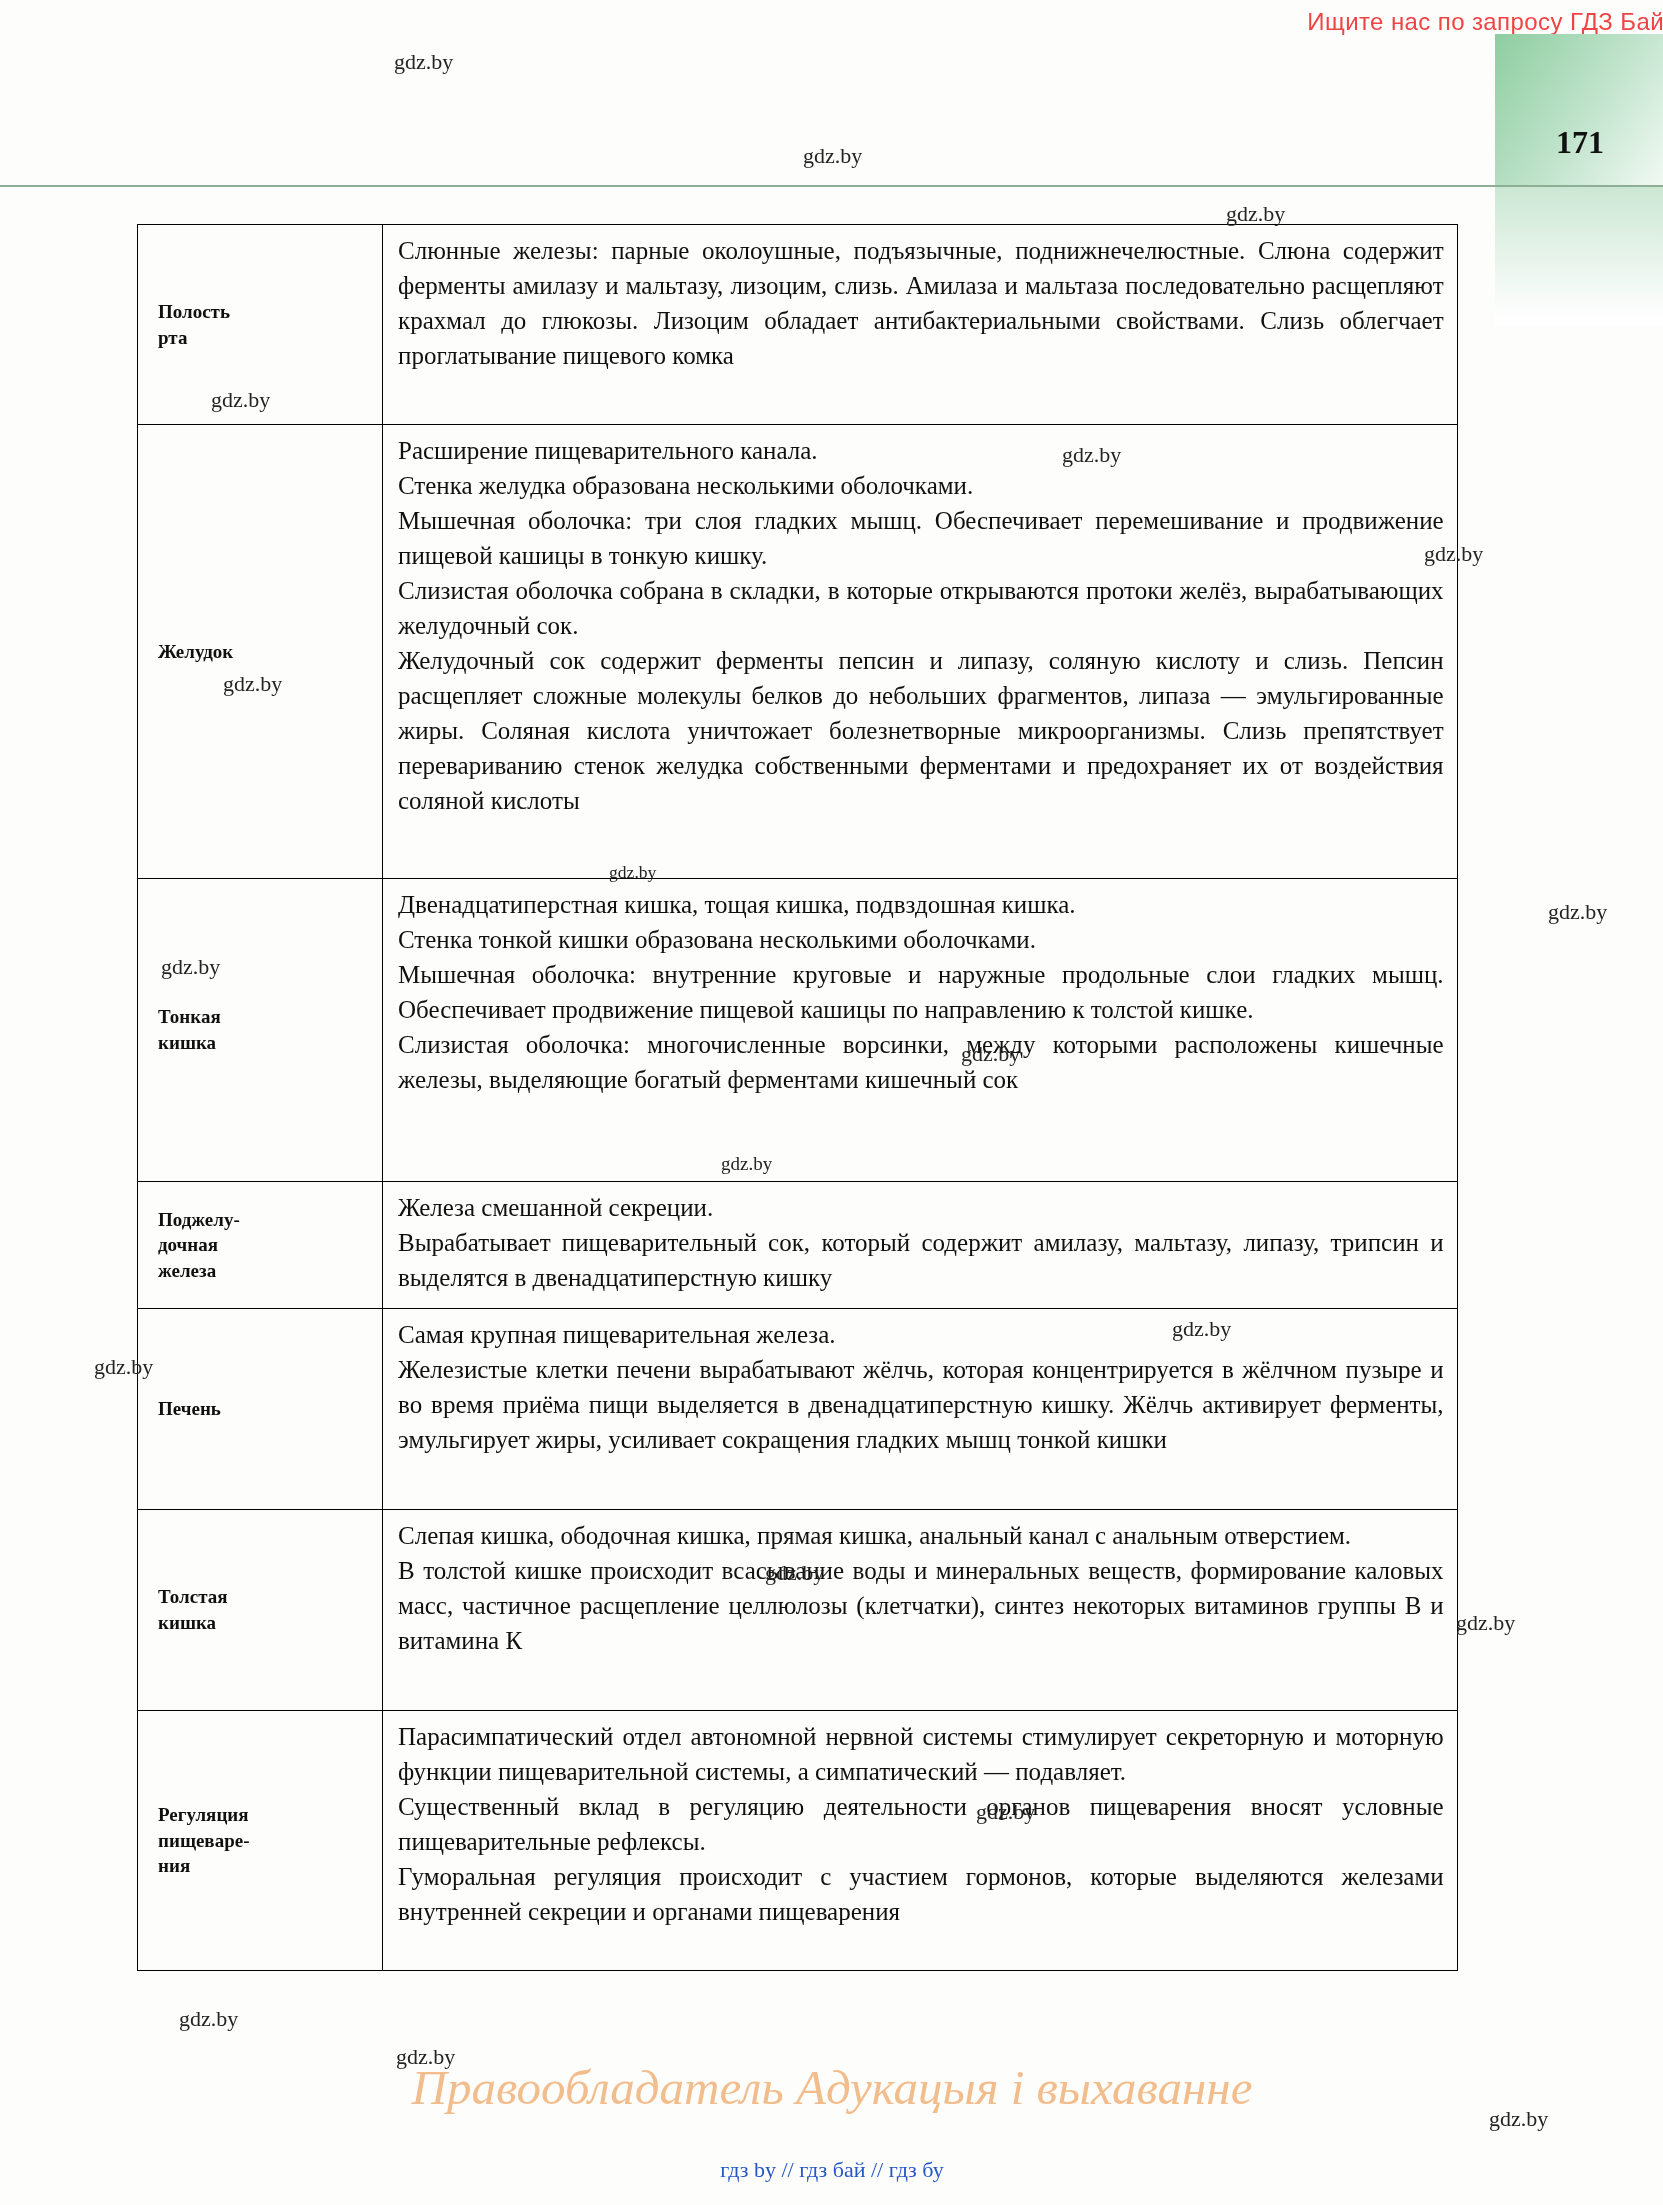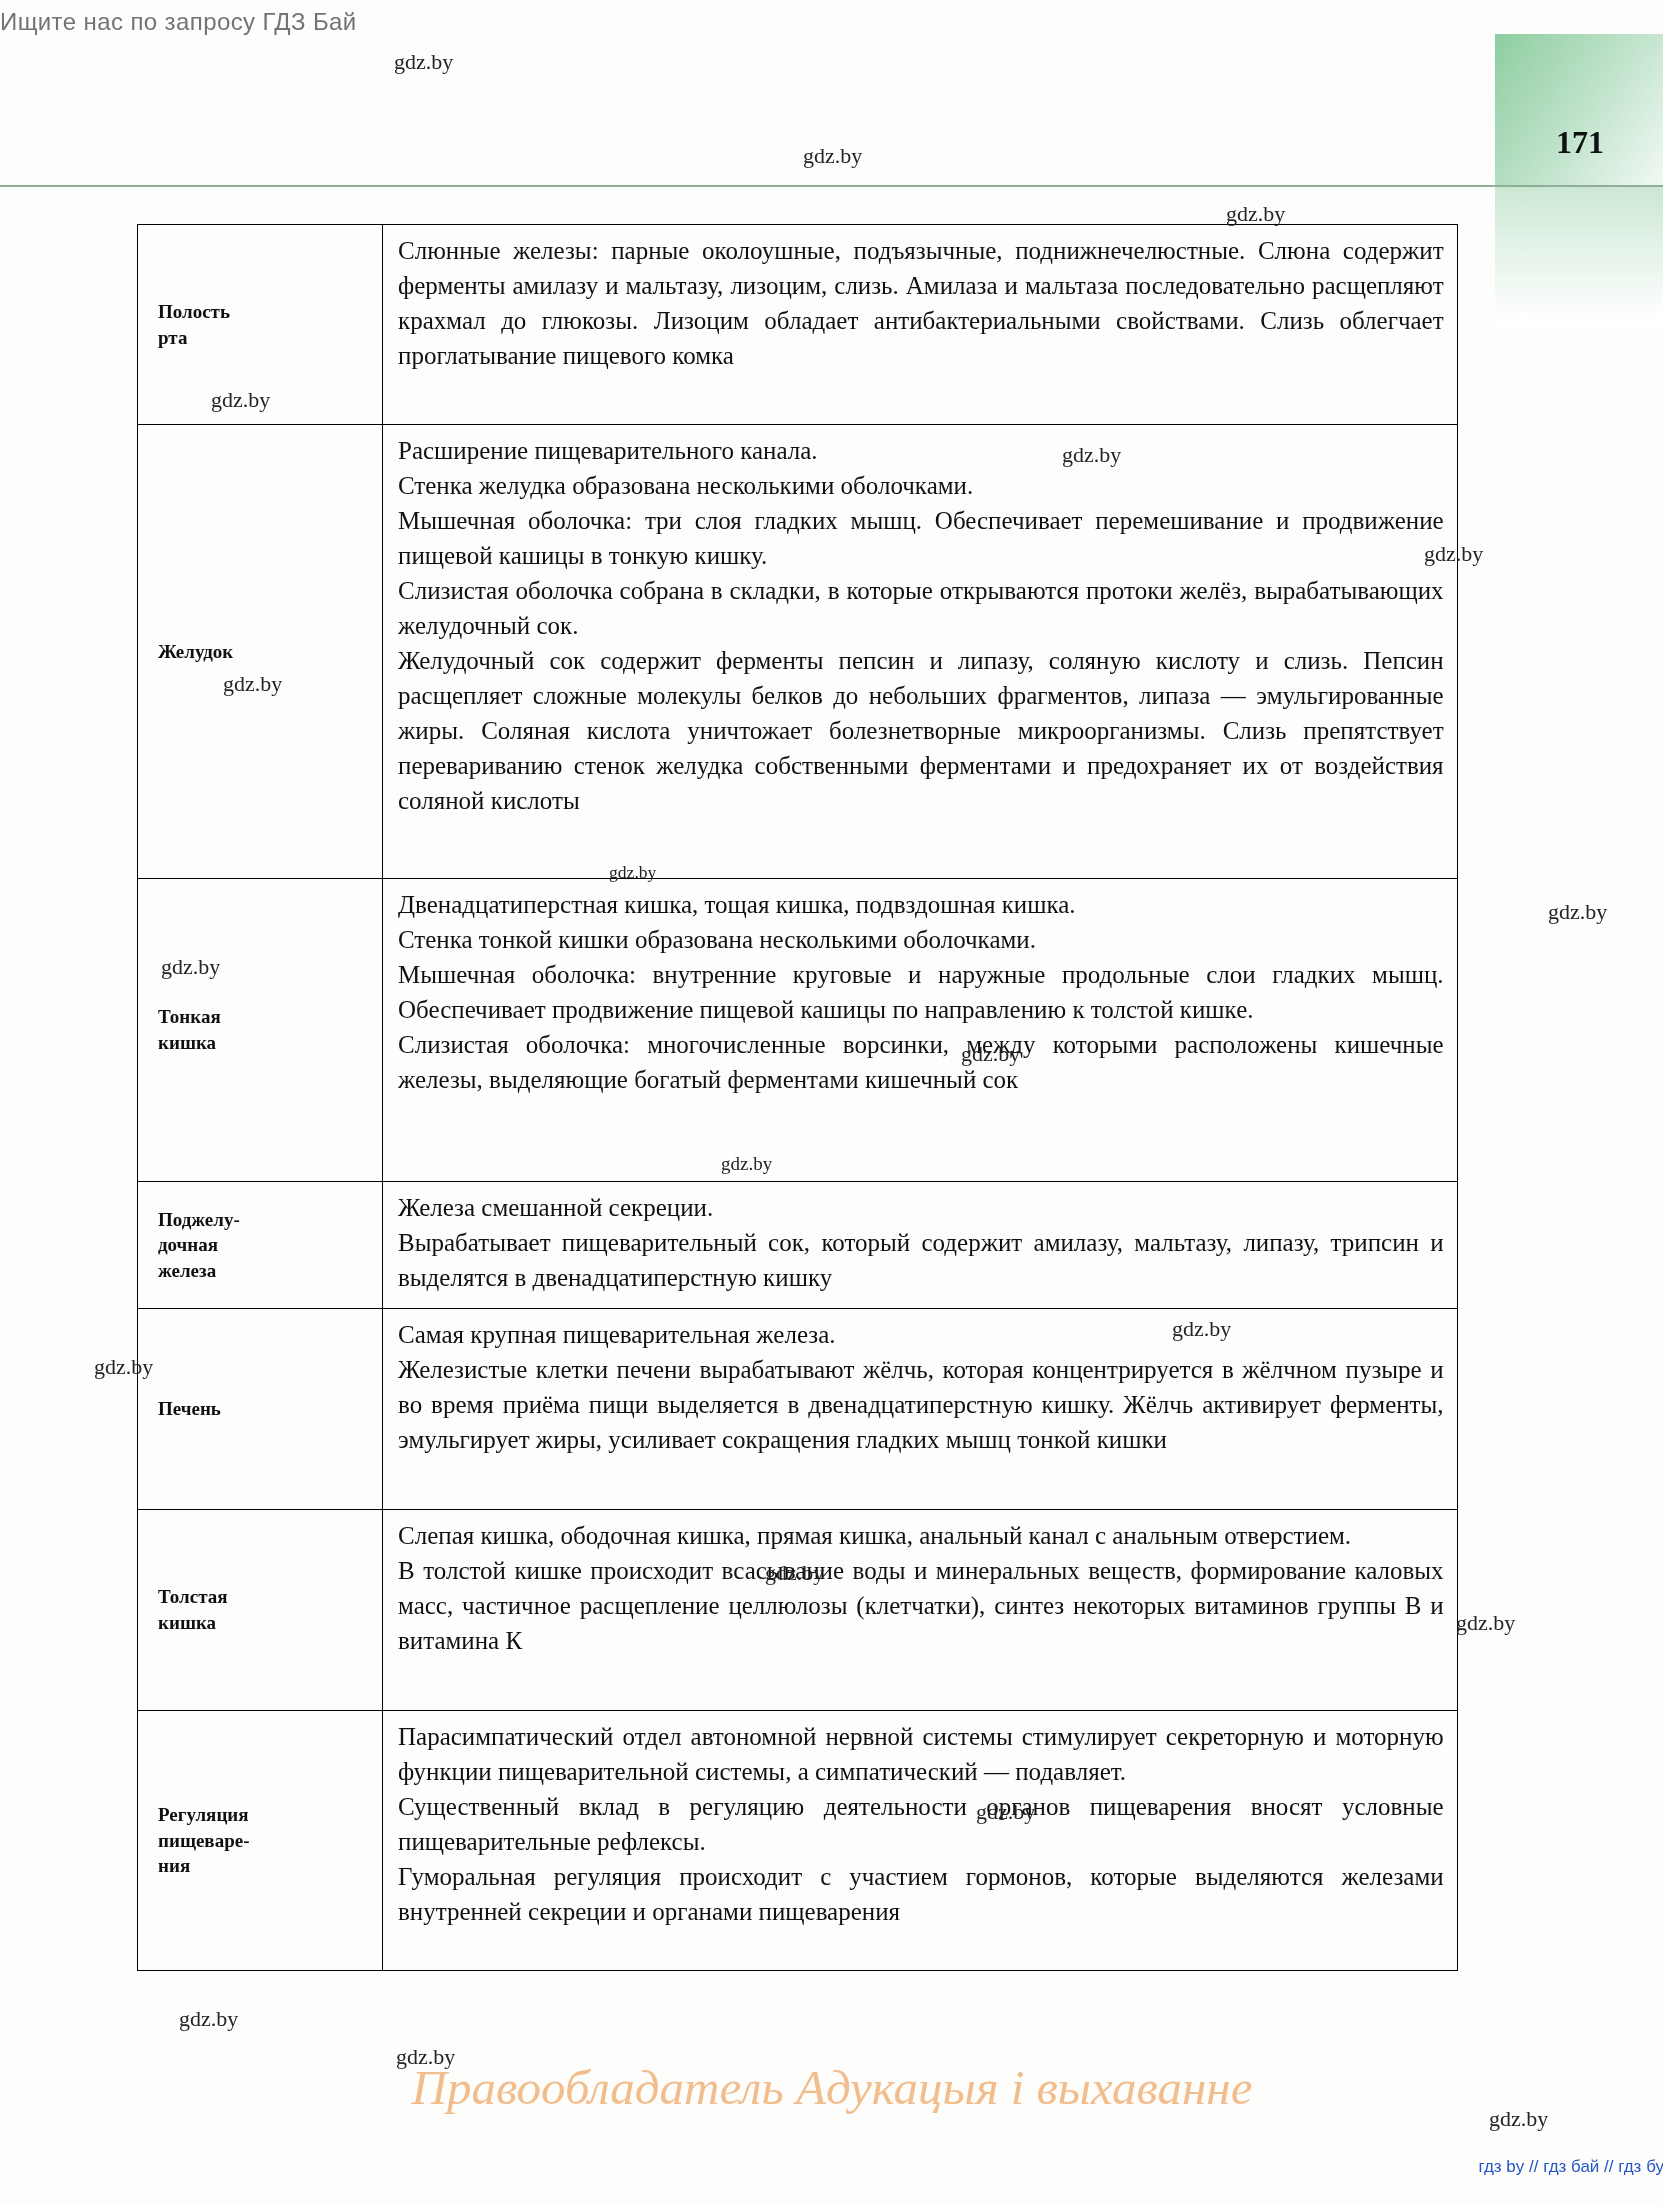--- a/index.html
+++ b/index.html
@@ -9,24 +9,25 @@
     width:1664px; height:2205px;
     background:#fdfdfc;
     font-family:"Liberation Serif", serif;
     color:#101010;
     overflow:hidden;
   }
 
   
   .promo-top {
     position:absolute; top:8.4px; left:0; width:100%;
-    text-align:left;
+    text-align:right;
     font-family:"Liberation Sans", sans-serif;
-    font-size:24px; color:#737373;
+    font-size:24px; color:#ef4444;
     letter-spacing:0.4px;
+    padding-left:37px;
   }
   .hairline {
     position:absolute; top:185px; left:0;
     width:100%; height:1.7px; background:#8fae96;
   }
   .green-patch-1 {
     position:absolute; top:34px; right:0; width:169px; height:152px;
     background:linear-gradient(125deg, #8ecda0 0%, #c2e4cd 55%, #f2f9f4 100%);
   }
   .green-patch-2 {
@@ -77,23 +78,23 @@
   .copyright {
     position:absolute; top:2059px; left:0; width:100%;
     text-align:center;
     font-style:italic;
     font-size:49px;
     color:#f2bd8c;
     font-family:"Liberation Serif", serif;
   }
   .footer-links {
     position:absolute; top:2157px; left:0; width:100%;
-    text-align:right;
-    font-family:Liberation Sans, sans-serif;
-    font-size:17px;
+    text-align:center;
+    font-family:Liberation Serif, serif;
+    font-size:22px;
     color:#2456c6;
   }
 
   
   .wm-layer { position:absolute; inset:0; pointer-events:none; }
   .wm {
     position:absolute;
     font-family:Liberation Serif, serif;
     font-size:22px;
     color:#242424;

